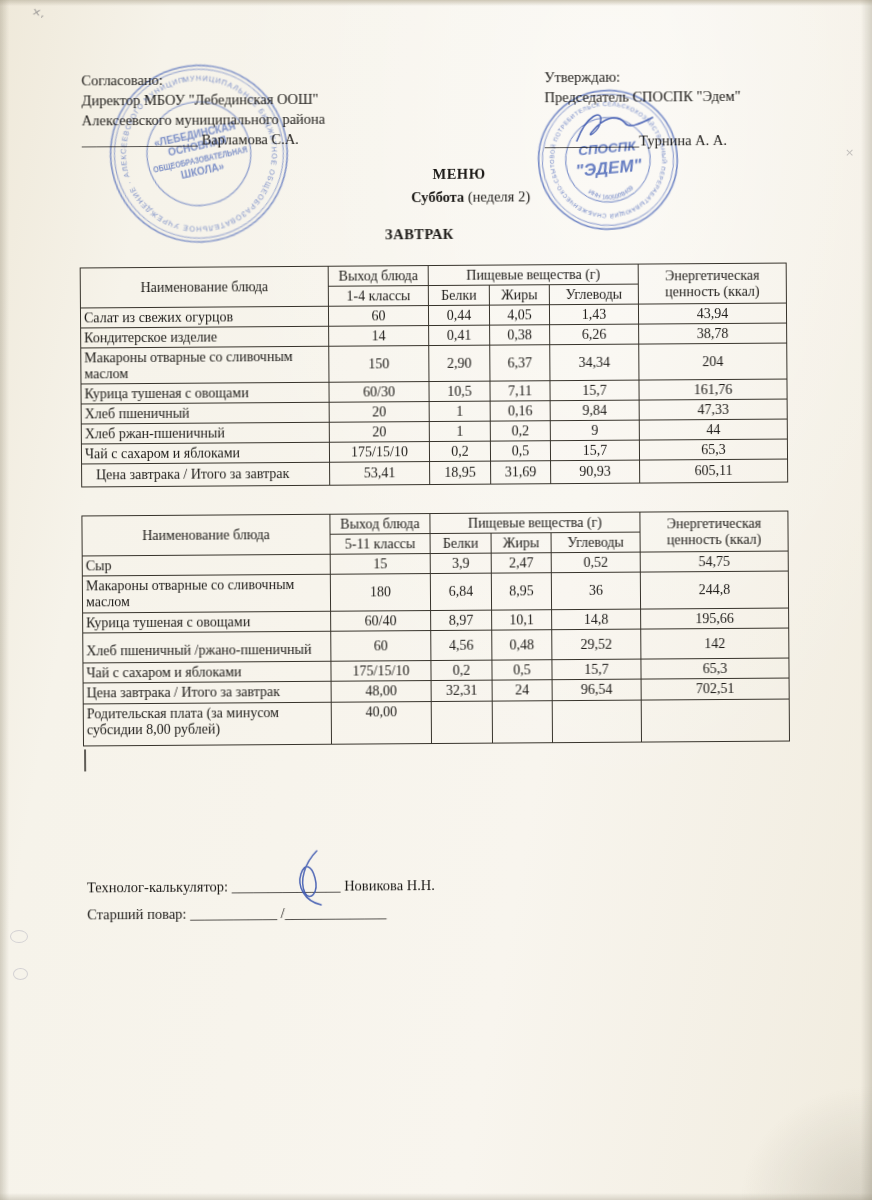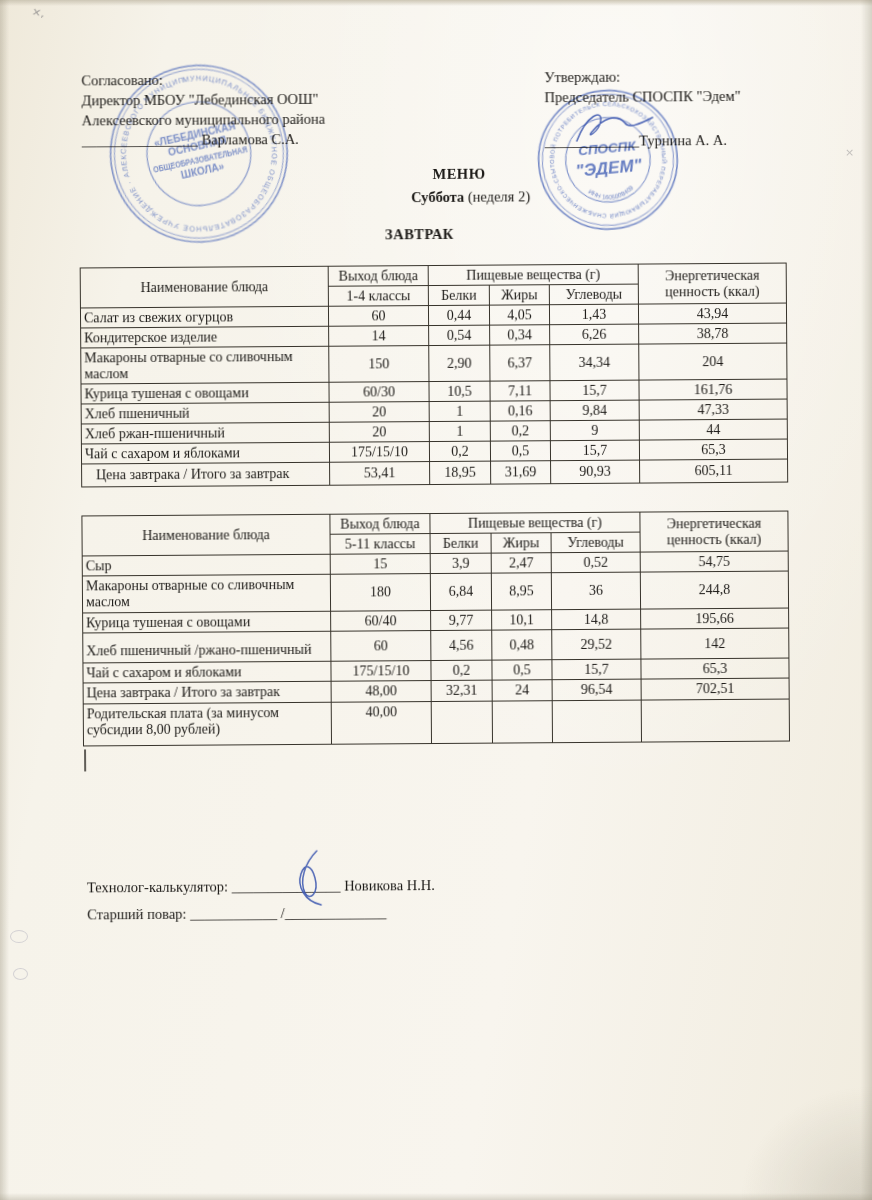--- a/index.html
+++ b/index.html
@@ -125,22 +125,22 @@
         <td class="dish">Салат из свежих огурцов</td>
         <td class="num">60</td>
         <td class="num">0,44</td>
         <td class="num">4,05</td>
         <td class="num">1,43</td>
         <td class="num">43,94</td>
       </tr>
       <tr class="r20">
         <td class="dish">Кондитерское изделие</td>
         <td class="num">14</td>
-        <td class="num">0,54</td>
-        <td class="num">0,34</td>
+        <td class="num">0,41</td>
+        <td class="num">0,38</td>
         <td class="num">6,26</td>
         <td class="num">38,78</td>
       </tr>
       <tr class="r36">
         <td class="dish">Макароны отварные со сливочным маслом</td>
         <td class="num">150</td>
         <td class="num">2,90</td>
         <td class="num">6,37</td>
         <td class="num">34,34</td>
         <td class="num">204</td>
@@ -222,21 +222,21 @@
         <td class="dish">Макароны отварные со сливочным маслом</td>
         <td class="num">180</td>
         <td class="num">6,84</td>
         <td class="num">8,95</td>
         <td class="num">36</td>
         <td class="num">244,8</td>
       </tr>
       <tr class="r20">
         <td class="dish">Курица тушеная с овощами</td>
         <td class="num">60/40</td>
-        <td class="num">9,77</td>
+        <td class="num">8,97</td>
         <td class="num">10,1</td>
         <td class="num">14,8</td>
         <td class="num">195,66</td>
       </tr>
       <tr class="r30">
         <td class="dish" style="vertical-align:bottom;padding-bottom:3px">Хлеб пшеничный /ржано-пшеничный</td>
         <td class="num">60</td>
         <td class="num">4,56</td>
         <td class="num">0,48</td>
         <td class="num">29,52</td>

